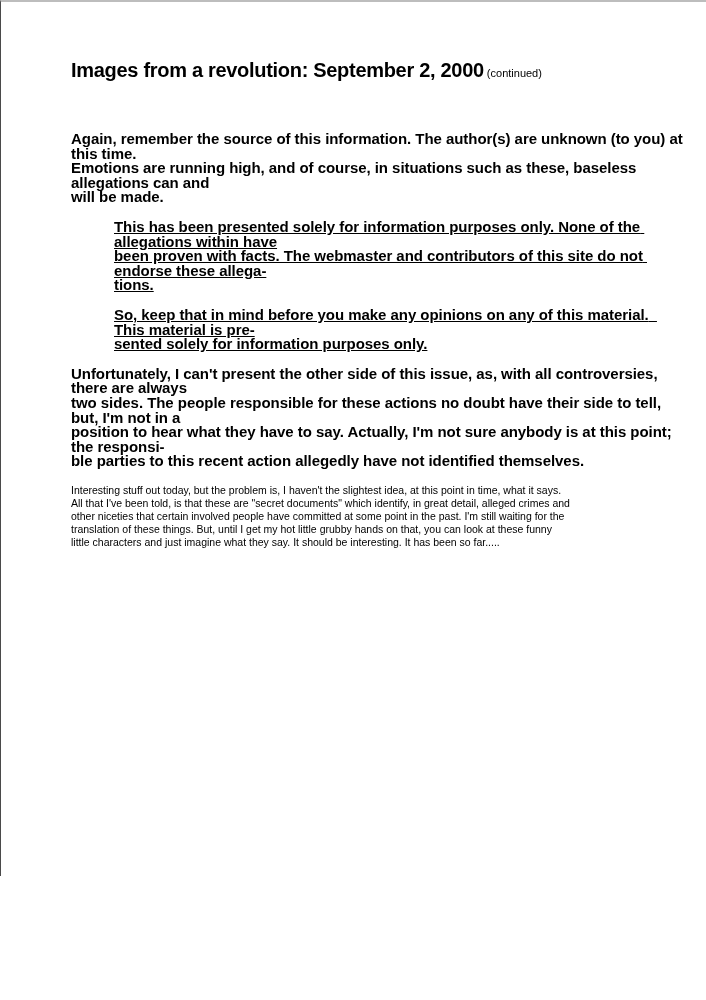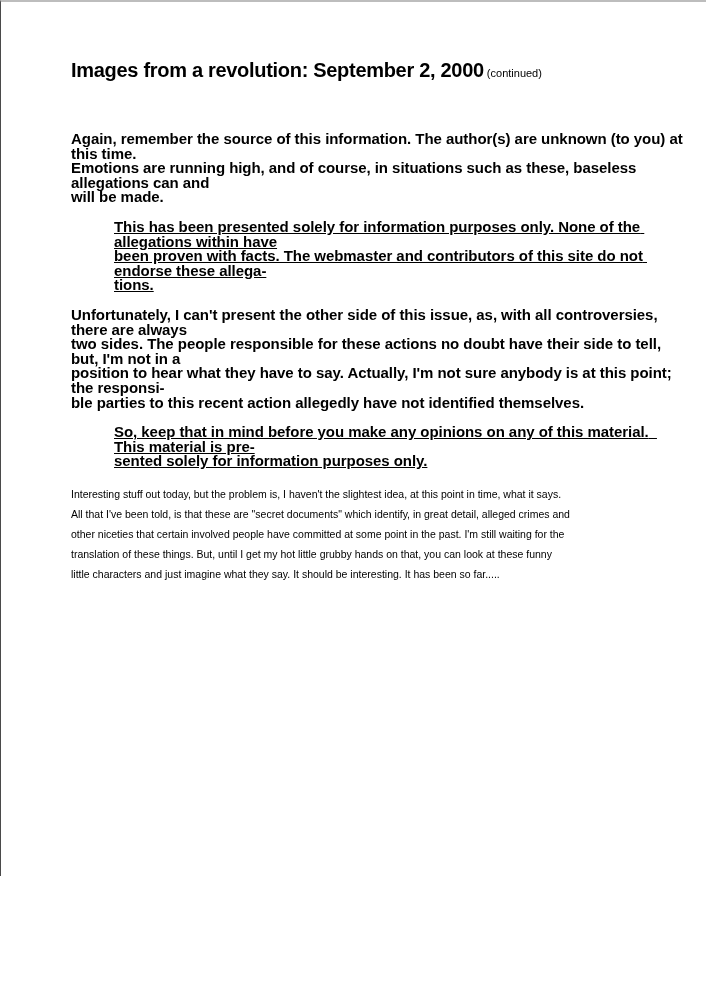--- a/index.html
+++ b/index.html
@@ -47,43 +47,43 @@
     line-height: 14.6px;
     letter-spacing: -0.05px;
   }
   p.u {
     text-decoration: underline;
     margin-left: 43px;
   }
   p.r {
     font-weight: normal;
     font-size: 10.5px;
-    line-height: 20px;
+    line-height: 13px;
     letter-spacing: 0;
     margin-top: 12px;
   }
 </style>
 </head>
 <body>
 
 <div class="page">
   <h1 class="doc-title"><span>Images from a revolution: September 2, 2000</span><span class="title-suffix"> (continued)</span></h1>
 
   <div class="content">
     <p class="b">Again, remember the source of this information. The author(s) are unknown (to you) at this time.
 Emotions are running high, and of course, in situations such as these, baseless allegations can and
 will be made.</p>
     <p class="b u">This has been presented solely for information purposes only. None of the allegations within have
 been proven with facts. The webmaster and contributors of this site do not endorse these allega-
 tions.</p>
+    <p class="b u">So, keep that in mind before you make any opinions on any of this material.  This material is pre-
+sented solely for information purposes only.</p>
     <p class="b">Unfortunately, I can't present the other side of this issue, as, with all controversies, there are always
 two sides. The people responsible for these actions no doubt have their side to tell, but, I'm not in a
 position to hear what they have to say. Actually, I'm not sure anybody is at this point; the responsi-
 ble parties to this recent action allegedly have not identified themselves.</p>
-    <p class="b u">So, keep that in mind before you make any opinions on any of this material.  This material is pre-
-sented solely for information purposes only.</p>
     <p class="r">Interesting stuff out today, but the problem is, I haven't the slightest idea, at this point in time, what it says.
 All that I've been told, is that these are "secret documents" which identify, in great detail, alleged crimes and
 other niceties that certain involved people have committed at some point in the past. I'm still waiting for the
 translation of these things. But, until I get my hot little grubby hands on that, you can look at these funny
 little characters and just imagine what they say. It should be interesting. It has been so far.....</p>
   </div>
 </div>
 
 </body></html>

